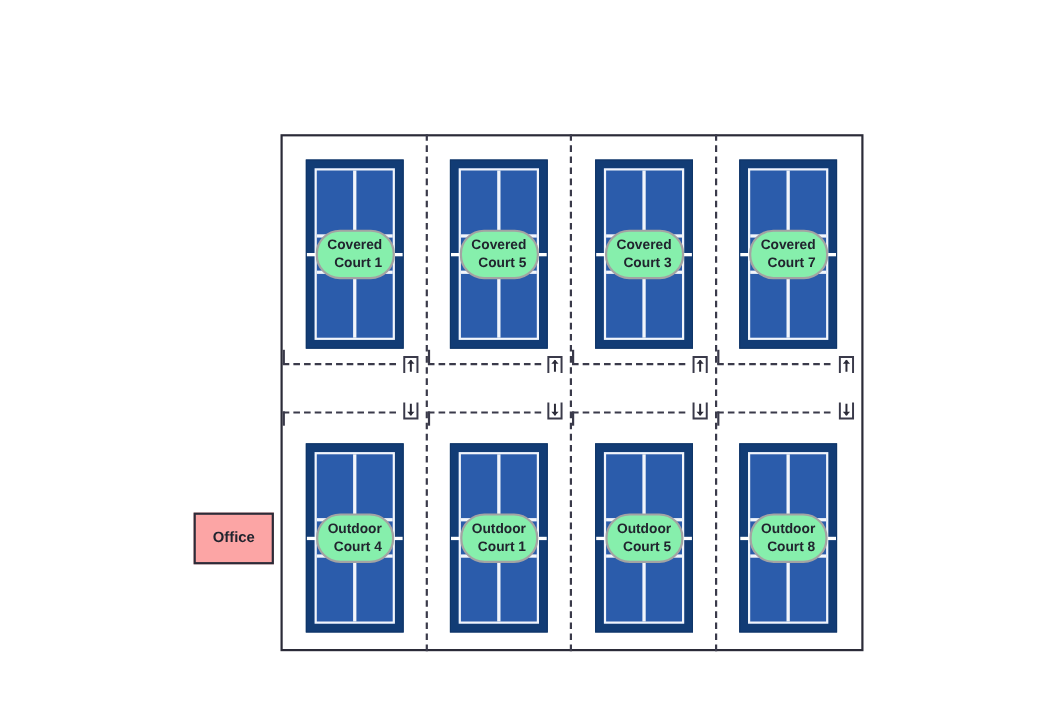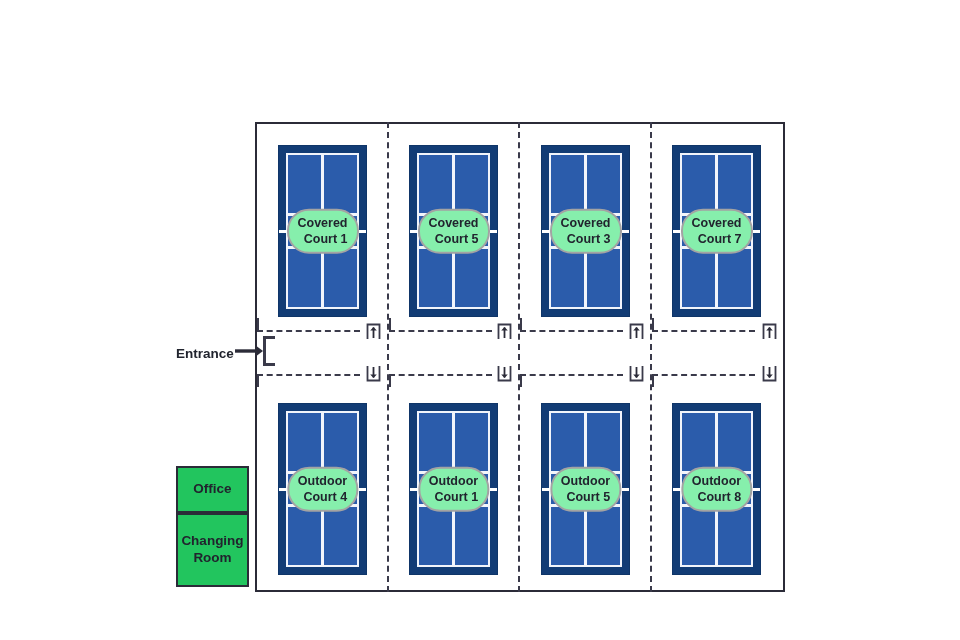--- a/index.html
+++ b/index.html
@@ -169,21 +169,21 @@
     font-weight: bold;
     white-space: nowrap;
     margin-right: 1px;
   }
 
   
   .room {
     position: absolute;
     box-sizing: border-box;
     border: 2px solid #2b2b38;
-    background: #22c55e;
+    background: #fca5a5;
     display: flex;
     align-items: center;
     justify-content: center;
     text-align: center;
     z-index: 6;
   }
   .room span {
     color: #21242e;
     font-size: 13.5px;
     font-weight: bold;
@@ -333,30 +333,20 @@
     </svg>
   </div>
   <div class="gate" style="left:762px; top:365px;">
     <svg width="15" height="18" viewBox="0 0 15 18">
       <path d="M1.5 1 L1.5 15.5 L13.5 15.5 L13.5 1" fill="none" stroke="#3a3a4a" stroke-width="1.8"></path>
       <path d="M7.5 2 L7.5 12.5" fill="none" stroke="#2b2b38" stroke-width="1.8"></path>
       <path d="M4.2 9.4 L7.5 13.0 L10.8 9.4 Z" fill="#2b2b38"></path>
     </svg>
   </div>
 
-  <div class="entrance-wrap">
-    <div class="entrance-label">Entrance</div>
-    <div>
-      <svg width="42" height="30" viewBox="0 0 42 30">
-        <path d="M0 15 L22 15" fill="none" stroke="#2b2b38" stroke-width="3.4"></path>
-        <path d="M20 9 L28 15 L20 21 Z" fill="#2b2b38"></path>
-        <path d="M40 1.5 L29.5 1.5 L29.5 28.5 L40 28.5" fill="none" stroke="#3a3a4a" stroke-width="3"></path>
-      </svg>
-    </div>
-  </div>
 
   <div class="court" style="left:278px; top:403px; width:89px; height:172px;">
     <div class="court-inner">
       <div class="court-cl-top"></div>
       <div class="court-cl-bot"></div>
       <div class="court-kl top"></div>
       <div class="court-kl bot"></div>
       <div class="court-net"></div>
     </div>
     <div class="court-label">
@@ -404,20 +394,14 @@
     <div class="court-label">
       <span>Outdoor</span>
       <span>Court 8</span>
     </div>
   </div>
 
   <div class="room" style="left:176px; top:466px; width:73px; height:47px;">
     <span>Office</span>
   </div>
 
-  <div class="room" style="left:176px; top:513px; width:73px; height:74px;">
-    <span>
-      <span>Changing</span><br>
-      <span>Room</span>
-    </span>
-  </div>
 
 </div>
 
 </body></html>

